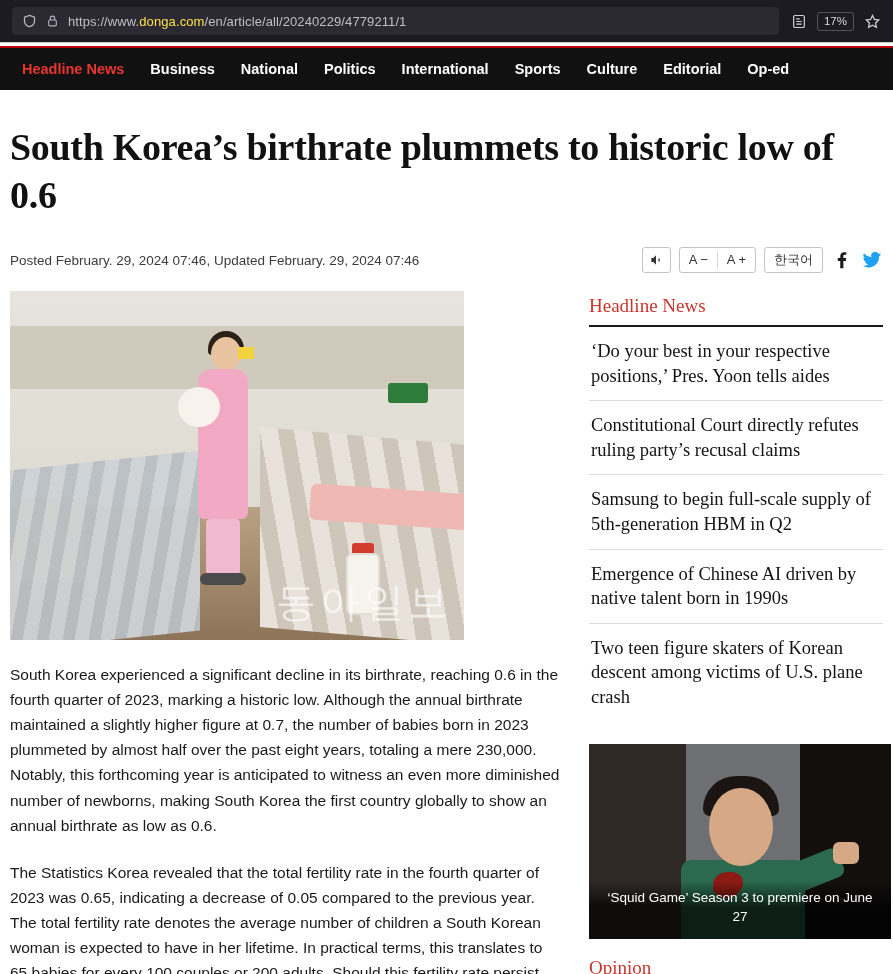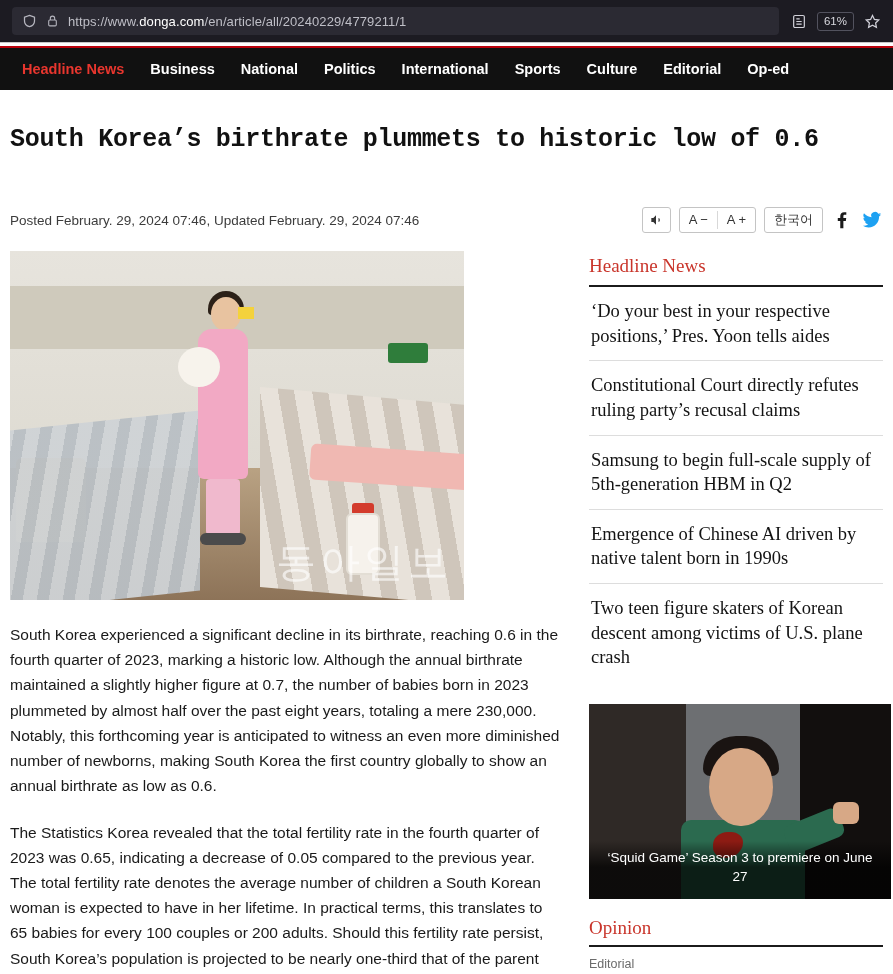--- a/index.html
+++ b/index.html
@@ -29,21 +29,21 @@
     padding: 0 10px;
     gap: 9px;
   }
   .url-text {
     color: #bfbfc7;
     font-size: 13px;
     letter-spacing: 0.1px;
     white-space: nowrap;
     overflow: hidden;
   }
-  .url-text .host { color: #ffffff; text-align: center; }
+  .url-text .host { color: #fde047; text-align: center; }
   .icon-svg { display: block; }
   .chrome-right {
     display: flex;
     align-items: center;
     gap: 10px;
     padding-left: 12px;
   }
   .zoom-badge {
     color: #d8d8de;
     font-size: 11.5px;
@@ -71,32 +71,32 @@
     font-size: 14.5px;
     font-weight: bold;
     white-space: nowrap;
     cursor: pointer;
   }
   .nav-item.active { color: #e8362e; }
 
   
   .wrap { padding: 0 10px; }
   .headline {
-    font-family: Liberation Mono, monospace;
-    font-size: 25px;
+    font-family: Liberation Serif, serif;
+    font-size: 38px;
     color: #111111;
     margin: 34px 0 0 0;
     line-height: 1.25;
     letter-spacing: -0.3px;
   }
   .meta-row {
     display: flex;
     align-items: center;
     justify-content: space-between;
-    margin-top: 52px;
+    margin-top: 28px;
     padding-bottom: 12px;
   }
   .meta-text {
     font-size: 13.5px;
     color: #3c3c3c;
   }
   .tools { display: flex; align-items: center; gap: 8px; }
   .tool-box {
     border: 1px solid #c4c4c4;
     border-radius: 3px;
@@ -300,21 +300,21 @@
     </span>
     <span class="url-text"><span>https://www.</span><span class="host">donga.com</span><span>/en/article/all/20240229/4779211/1</span></span>
   </div>
   <div class="chrome-right">
     <span>
       <svg class="icon-svg" width="16" height="17" viewBox="0 0 24 24" fill="none" stroke="#d0d0d8" stroke-width="1.8">
         <rect x="4" y="3" width="16" height="18" rx="2"></rect>
         <path d="M8 8h5M8 12h8M8 16h8"></path>
       </svg>
     </span>
-    <span class="zoom-badge">61%</span>
+    <span class="zoom-badge">17%</span>
     <span>
       <svg class="icon-svg" width="17" height="17" viewBox="0 0 24 24" fill="none" stroke="#d0d0d8" stroke-width="1.8">
         <path d="M12 3.5l2.7 5.6 6.1.8-4.4 4.3 1.1 6.1-5.5-3-5.5 3 1.1-6.1L3.2 9.9l6.1-.8z"></path>
       </svg>
     </span>
   </div>
 </div>
 
 <div class="page-edge">
   <div class="page-edge-inner"></div>

